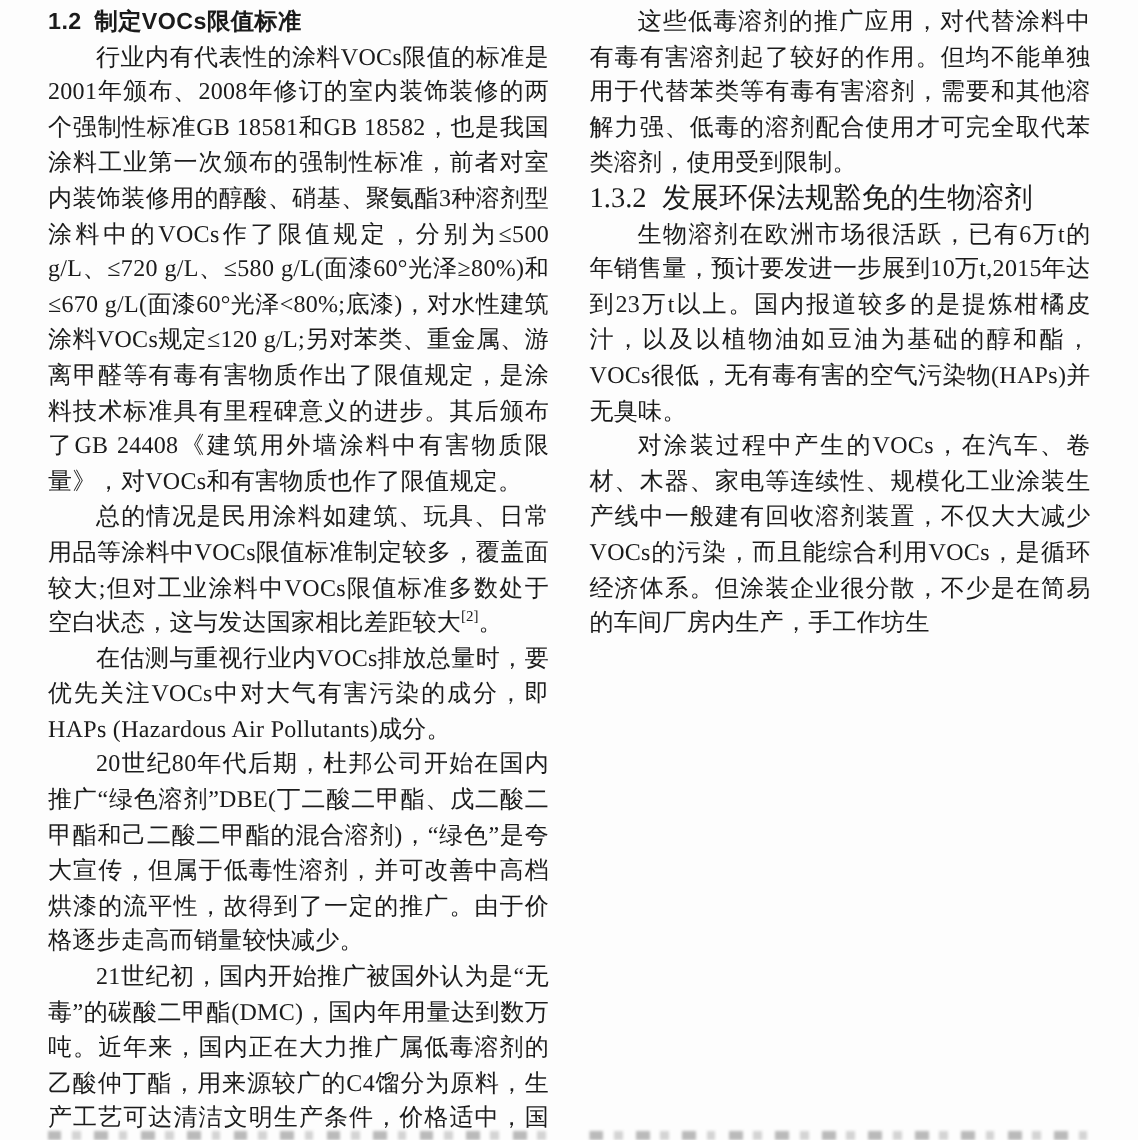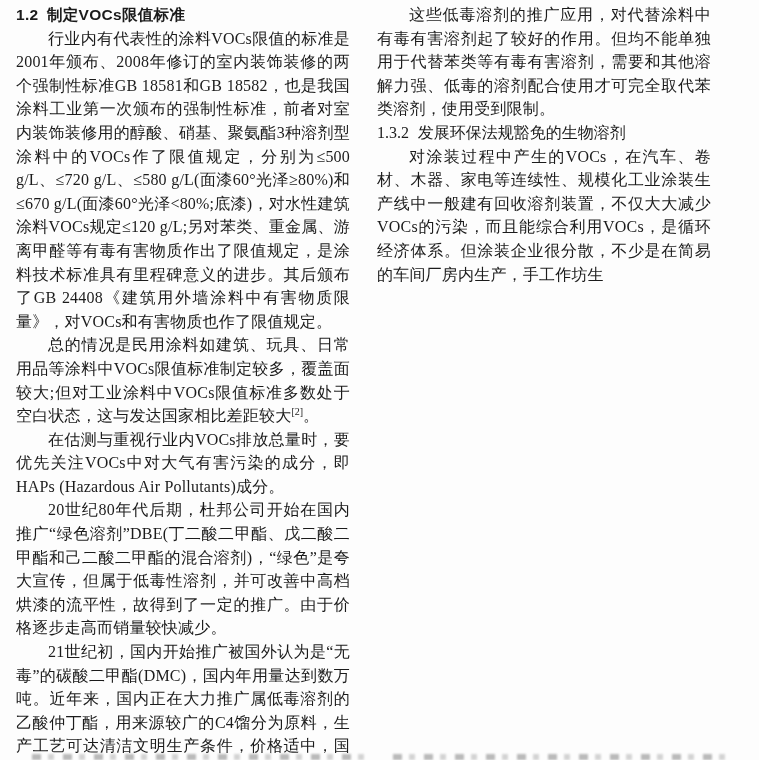--- a/index.html
+++ b/index.html
@@ -9,21 +9,21 @@
   }
   #page {
     position: relative;
     width: 759px;
     height: 760px;
     background: #fdfdfd;
     overflow: hidden;
     font-family: "Liberation Serif", "DejaVu Serif", serif;
     color: #1b1b1b;
     box-sizing: border-box;
-    padding: 3px 31px 0 16px;
+    padding: 3px 31px 0 32px;
   }
   #columns {
     display: flex;
     gap: 27px;
   }
   .column {
     width: 334px;
     flex: 0 0 334px;
     font-size: 16px;
     line-height: 23.6px;
@@ -37,21 +37,21 @@
   }
   .heading2 {
     font-weight: bold;
     font-family: "Liberation Sans", "DejaVu Sans", sans-serif;
     font-size: 15.5px;
     letter-spacing: 0.3px;
     white-space: nowrap;
   }
   .heading3 {
     font-weight: normal;
-    font-size: 16px;
+    font-size: 19px;
     white-space: nowrap;
   }
   .h-num {
     margin-right: 0.55em;
   }
   sup.ref {
     font-size: 10px;
     line-height: 0;
     vertical-align: 6px;
     letter-spacing: 0;
@@ -82,18 +82,19 @@
         <div class="heading2"><span class="h-num">1.2</span><span class="h-title">制定VOCs限值标准</span></div>
         <p class="para">行业内有代表性的涂料VOCs限值的标准是2001年颁布、2008年修订的室内装饰装修的两个强制性标准GB 18581和GB 18582，也是我国涂料工业第一次颁布的强制性标准，前者对室内装饰装修用的醇酸、硝基、聚氨酯3种溶剂型涂料中的VOCs作了限值规定，分别为≤500 g/L、≤720 g/L、≤580 g/L(面漆60°光泽≥80%)和≤670 g/L(面漆60°光泽&lt;80%;底漆)，对水性建筑涂料VOCs规定≤120 g/L;另对苯类、重金属、游离甲醛等有毒有害物质作出了限值规定，是涂料技术标准具有里程碑意义的进步。其后颁布了GB 24408《建筑用外墙涂料中有害物质限量》，对VOCs和有害物质也作了限值规定。</p>
         <p class="para">总的情况是民用涂料如建筑、玩具、日常用品等涂料中VOCs限值标准制定较多，覆盖面较大;但对工业涂料中VOCs限值标准多数处于空白状态，这与发达国家相比差距较大<sup class="ref">[2]</sup>。</p>
         <p class="para">在估测与重视行业内VOCs排放总量时，要优先关注VOCs中对大气有害污染的成分，即HAPs (Hazardous Air Pollutants)成分。</p>
         <p class="para">20世纪80年代后期，杜邦公司开始在国内推广“绿色溶剂”DBE(丁二酸二甲酯、戊二酸二甲酯和己二酸二甲酯的混合溶剂)，“绿色”是夸大宣传，但属于低毒性溶剂，并可改善中高档烘漆的流平性，故得到了一定的推广。由于价格逐步走高而销量较快减少。</p>
         <p class="para">21世纪初，国内开始推广被国外认为是“无毒”的碳酸二甲酯(DMC)，国内年用量达到数万吨。近年来，国内正在大力推广属低毒溶剂的乙酸仲丁酯，用来源较广的C4馏分为原料，生产工艺可达清洁文明生产条件，价格适中，国内产能迅速超过15万t。</p>
       </div>
     <div class="column">
         <p class="para">这些低毒溶剂的推广应用，对代替涂料中有毒有害溶剂起了较好的作用。但均不能单独用于代替苯类等有毒有害溶剂，需要和其他溶解力强、低毒的溶剂配合使用才可完全取代苯类溶剂，使用受到限制。</p>
         <div class="heading3"><span class="h-num">1.3.2</span><span class="h-title">发展环保法规豁免的生物溶剂</span></div>
+        <p class="para">生物溶剂在欧洲市场很活跃，已有6万t的年销售量，预计要发进一步展到10万t,2015年达到23万t以上。国内报道较多的是提炼柑橘皮汁，以及以植物油如豆油为基础的醇和酯，VOCs很低，无有毒有害的空气污染物(HAPs)并无臭味。</p>
         <p class="para">对涂装过程中产生的VOCs，在汽车、卷材、木器、家电等连续性、规模化工业涂装生产线中一般建有回收溶剂装置，不仅大大减少VOCs的污染，而且能综合利用VOCs，是循环经济体系。但涂装企业很分散，不少是在简易的车间厂房内生产，手工作坊生</p>
       </div>
   </div>
   <div class="artifact-strip" id="artifact-left"></div>
   <div class="artifact-strip" id="artifact-right"></div>
 </div>
 
 </body></html>

